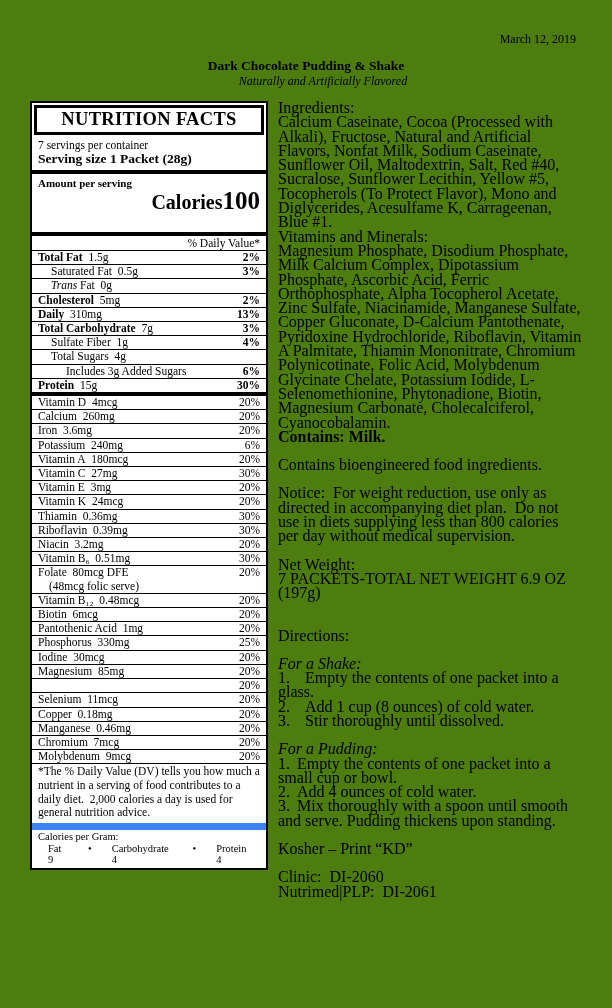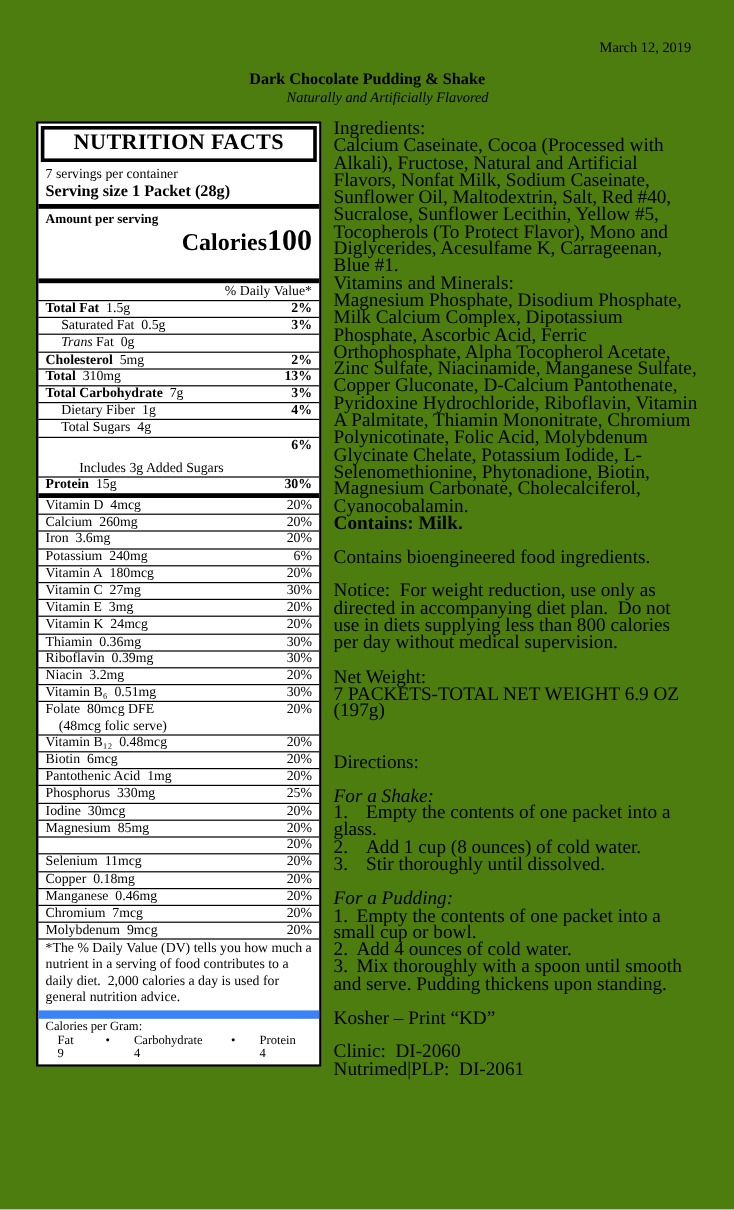--- a/index.html
+++ b/index.html
@@ -19,21 +19,21 @@
   .amount-sec{padding:3px 6px 19px;}
   .amount-label{font-weight:bold;font-size:11px;}
   .calories-row{display:flex;justify-content:flex-end;align-items:baseline;margin-top:1px;}
   .cal-label{font-size:20px;font-weight:bold;line-height:22px;}
   .cal-value{font-size:25px;font-weight:bold;line-height:22px;}
   .dv-header{text-align:right;font-size:11.5px;padding:1px 6px;border-bottom:1px solid #000;}
   .row{display:flex;justify-content:flex-end;align-items:flex-start;border-top:1px solid #000;padding:0 6px;font-size:11.5px;line-height:13.2px;}
   .row.first{border-top:none;}
   .cell-left{flex:1;}
   .ind1 .cell-left{padding-left:13px;}
-  .ind2 .cell-left{padding-left:28px;margin-top:19px;}
+  .ind2 .cell-left{padding-left:28px;}
   .b{font-weight:bold;}
   .pct{white-space:nowrap;padding-left:4px;}
   .sub-line{padding-left:11px;}
   .footnote{border-top:1px solid #000;font-size:11.5px;line-height:13.6px;padding:1px 6px 3px;white-space:pre-wrap;}
   .cpg{border-top:7px solid #3b82f6;font-size:10.5px;padding:1px 6px 3px;}
   .cpg-row{display:flex;justify-content:flex-start;padding:1px 8px 0 10px;gap:20px;}
   
   .right-col{width:304px;margin-left:10px;font-size:16px;line-height:14.3px;}
   .para{margin:0 0 14px;}
   .para.mb2{margin-bottom:28px;}
@@ -82,29 +82,29 @@
           </div>
           <div class="row ind1">
             <span class="cell-left"><span><i>Trans</i><span> Fat</span><span>&nbsp;&nbsp;0g</span></span></span>
             <span class="pct"></span>
           </div>
           <div class="row">
             <span class="cell-left"><span><span class="b">Cholesterol</span><span>&nbsp;&nbsp;5mg</span></span></span>
             <span class="pct b">2%</span>
           </div>
           <div class="row">
-            <span class="cell-left"><span><span class="b">Total</span><span>&nbsp;&nbsp;310mg</span></span></span>
+            <span class="cell-left"><span><span class="b">Daily</span><span>&nbsp;&nbsp;310mg</span></span></span>
             <span class="pct b">13%</span>
           </div>
           <div class="row">
             <span class="cell-left"><span><span class="b">Total Carbohydrate</span><span>&nbsp;&nbsp;7g</span></span></span>
             <span class="pct b">3%</span>
           </div>
           <div class="row ind1">
-            <span class="cell-left"><span><span>Dietary Fiber</span><span>&nbsp;&nbsp;1g</span></span></span>
+            <span class="cell-left"><span><span>Sulfate Fiber</span><span>&nbsp;&nbsp;1g</span></span></span>
             <span class="pct b">4%</span>
           </div>
           <div class="row ind1">
             <span class="cell-left"><span><span>Total Sugars</span><span>&nbsp;&nbsp;4g</span></span></span>
             <span class="pct"></span>
           </div>
           <div class="row ind2">
             <span class="cell-left"><span><span>Includes 3g Added Sugars</span></span></span>
             <span class="pct b">6%</span>
           </div>

